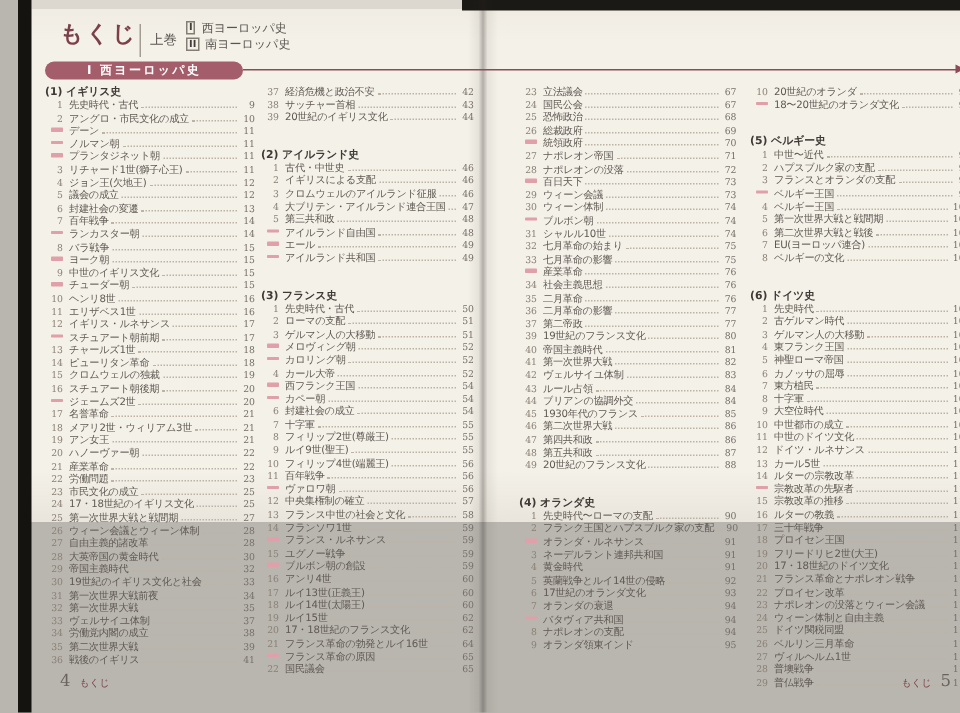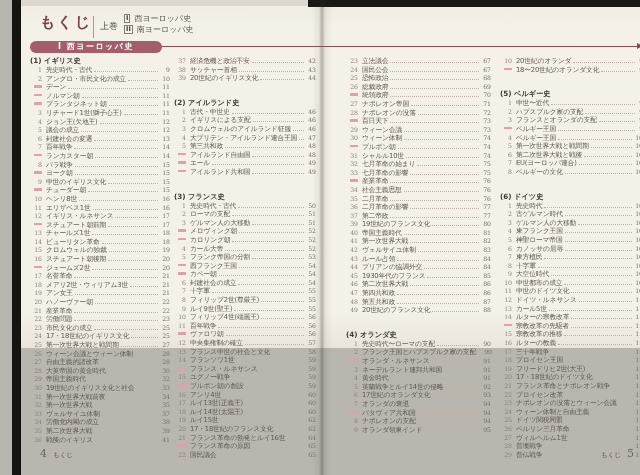--- a/index.html
+++ b/index.html
@@ -446,26 +446,20 @@
           <span class="ldr"></span>
           <span class="pg">52</span>
         </div>
         <div class="toc-row">
           <span class="num">4</span>
           <span class="ttl">カール大帝</span>
           <span class="ldr"></span>
           <span class="pg">52</span>
         </div>
         <div class="toc-row">
-          <span class="num">5</span>
-          <span class="ttl">フランク帝国の分割</span>
-          <span class="ldr"></span>
-          <span class="pg">53</span>
-        </div>
-        <div class="toc-row">
           <span class="num"><i class="mark"></i></span>
           <span class="ttl">西フランク王国</span>
           <span class="ldr"></span>
           <span class="pg">54</span>
         </div>
         <div class="toc-row">
           <span class="num"><i class="mark"></i></span>
           <span class="ttl">カペー朝</span>
           <span class="ldr"></span>
           <span class="pg">54</span>

